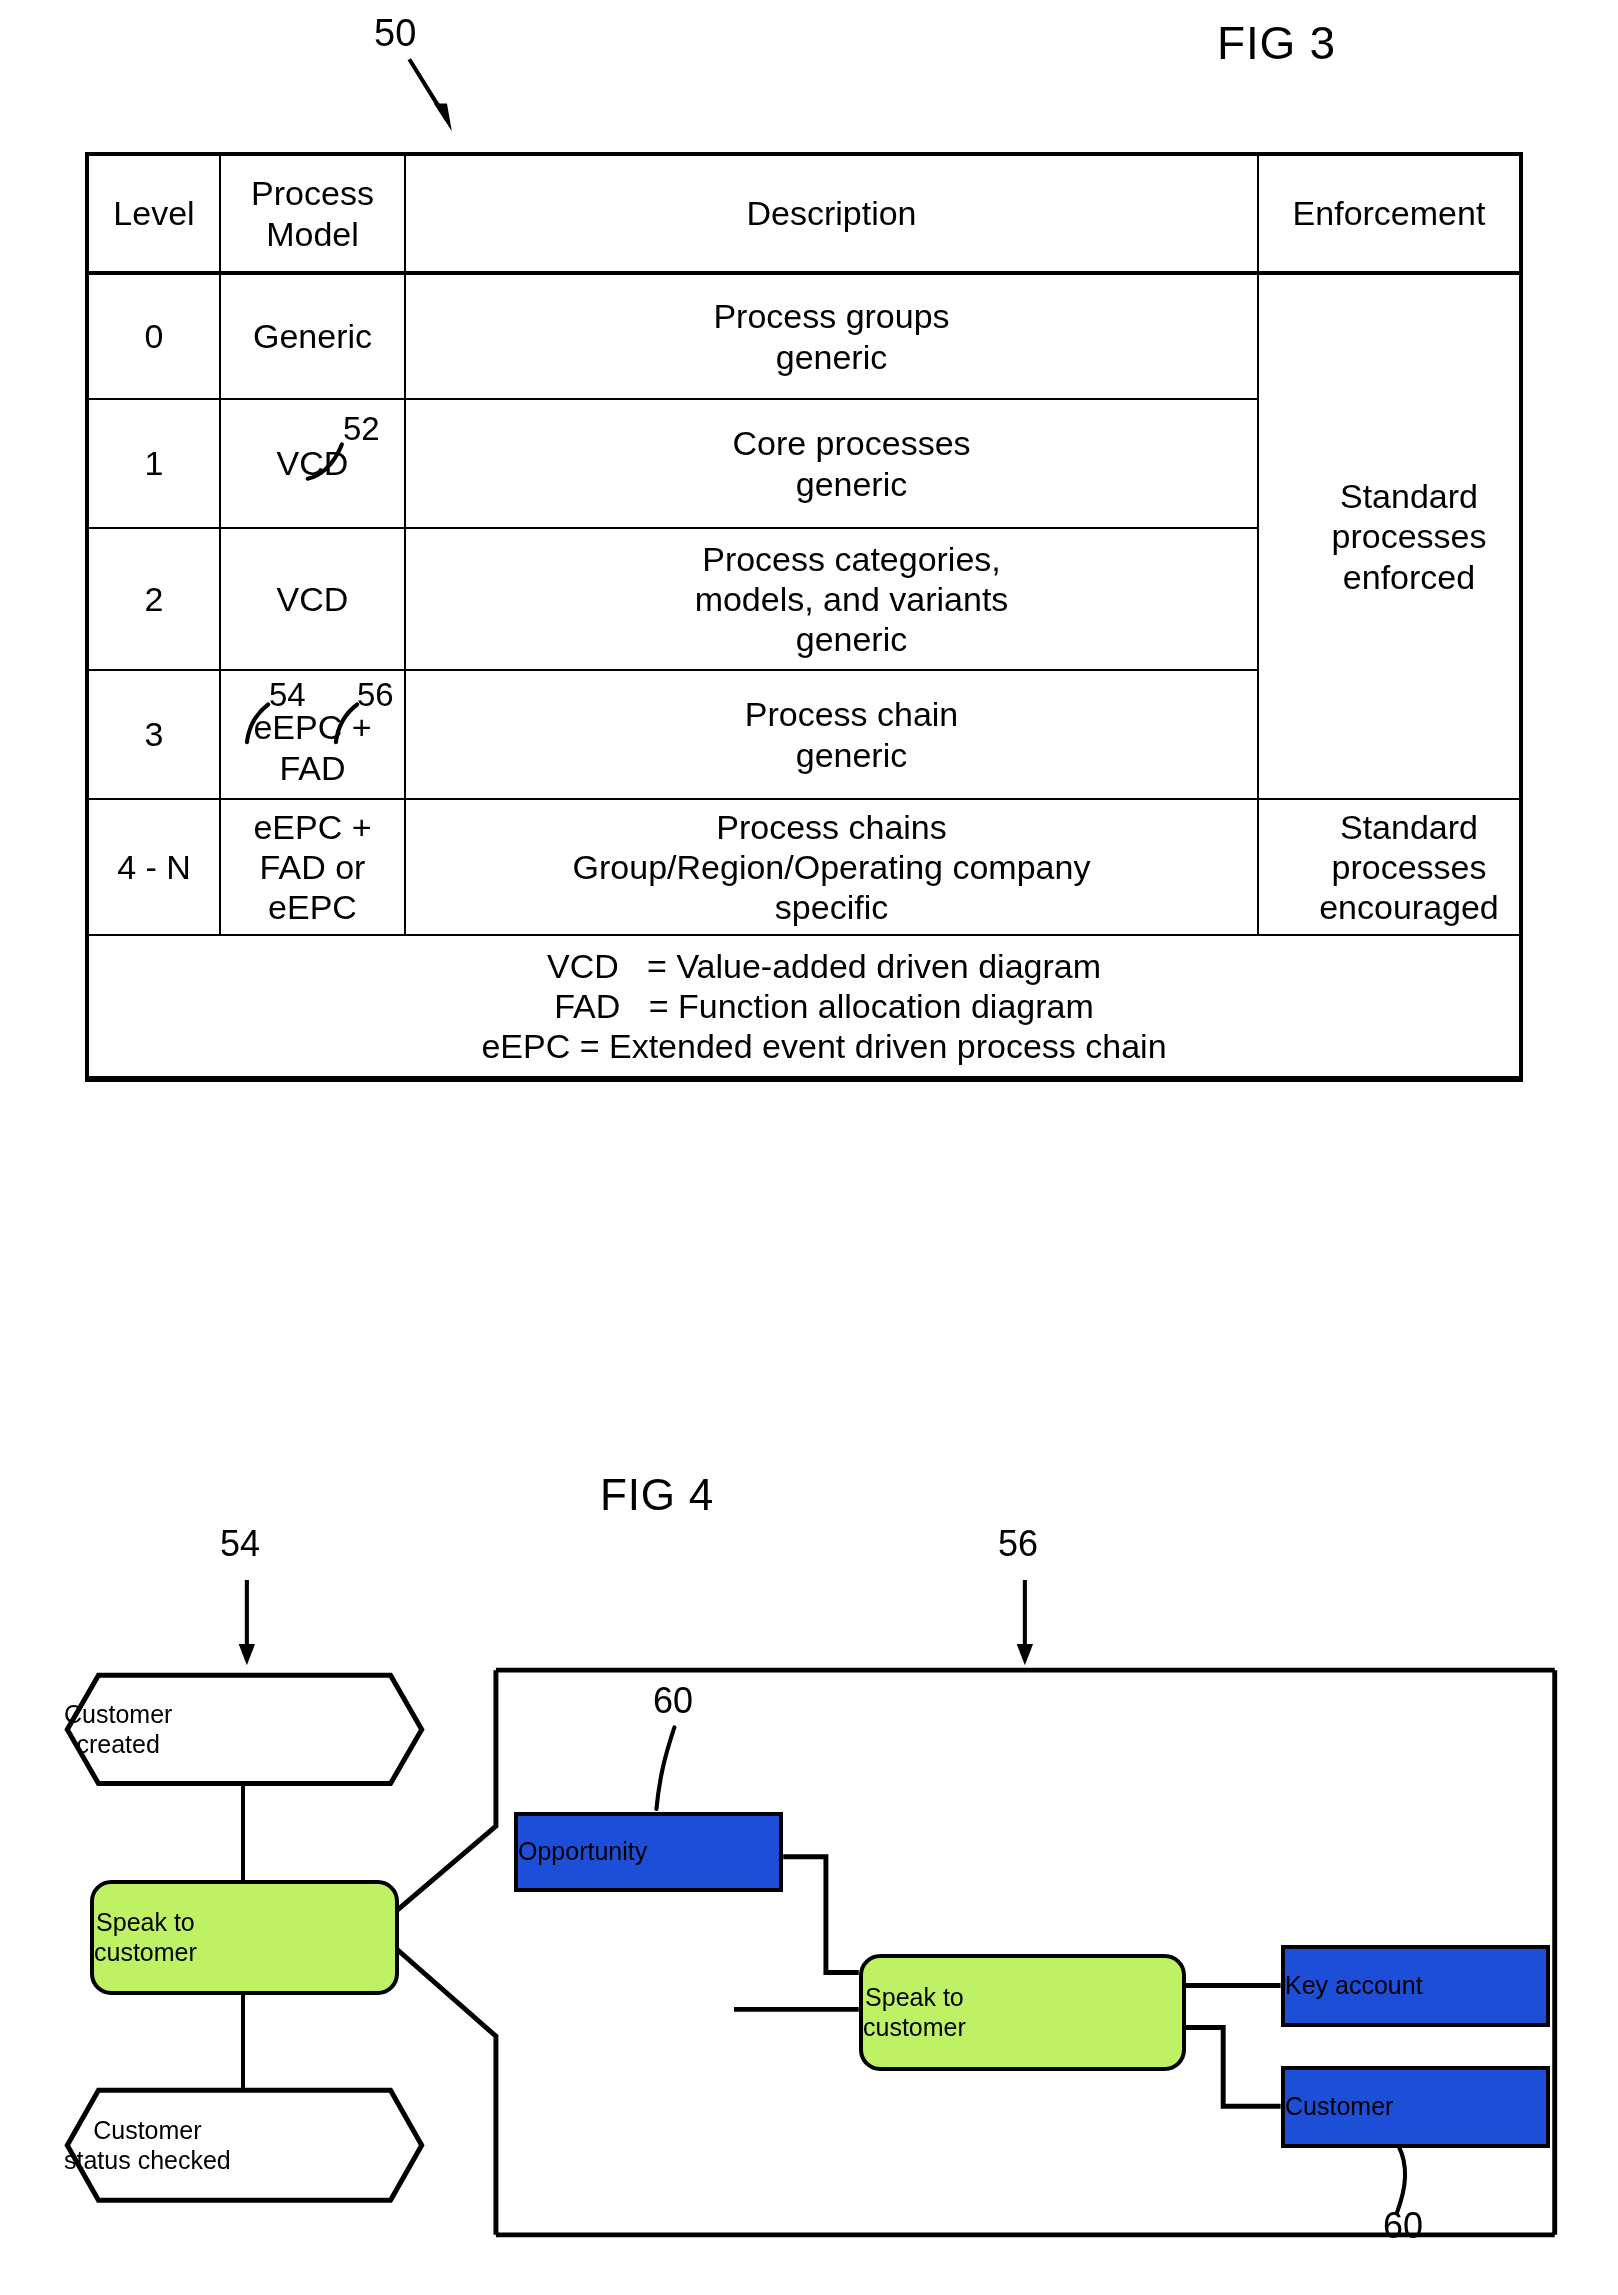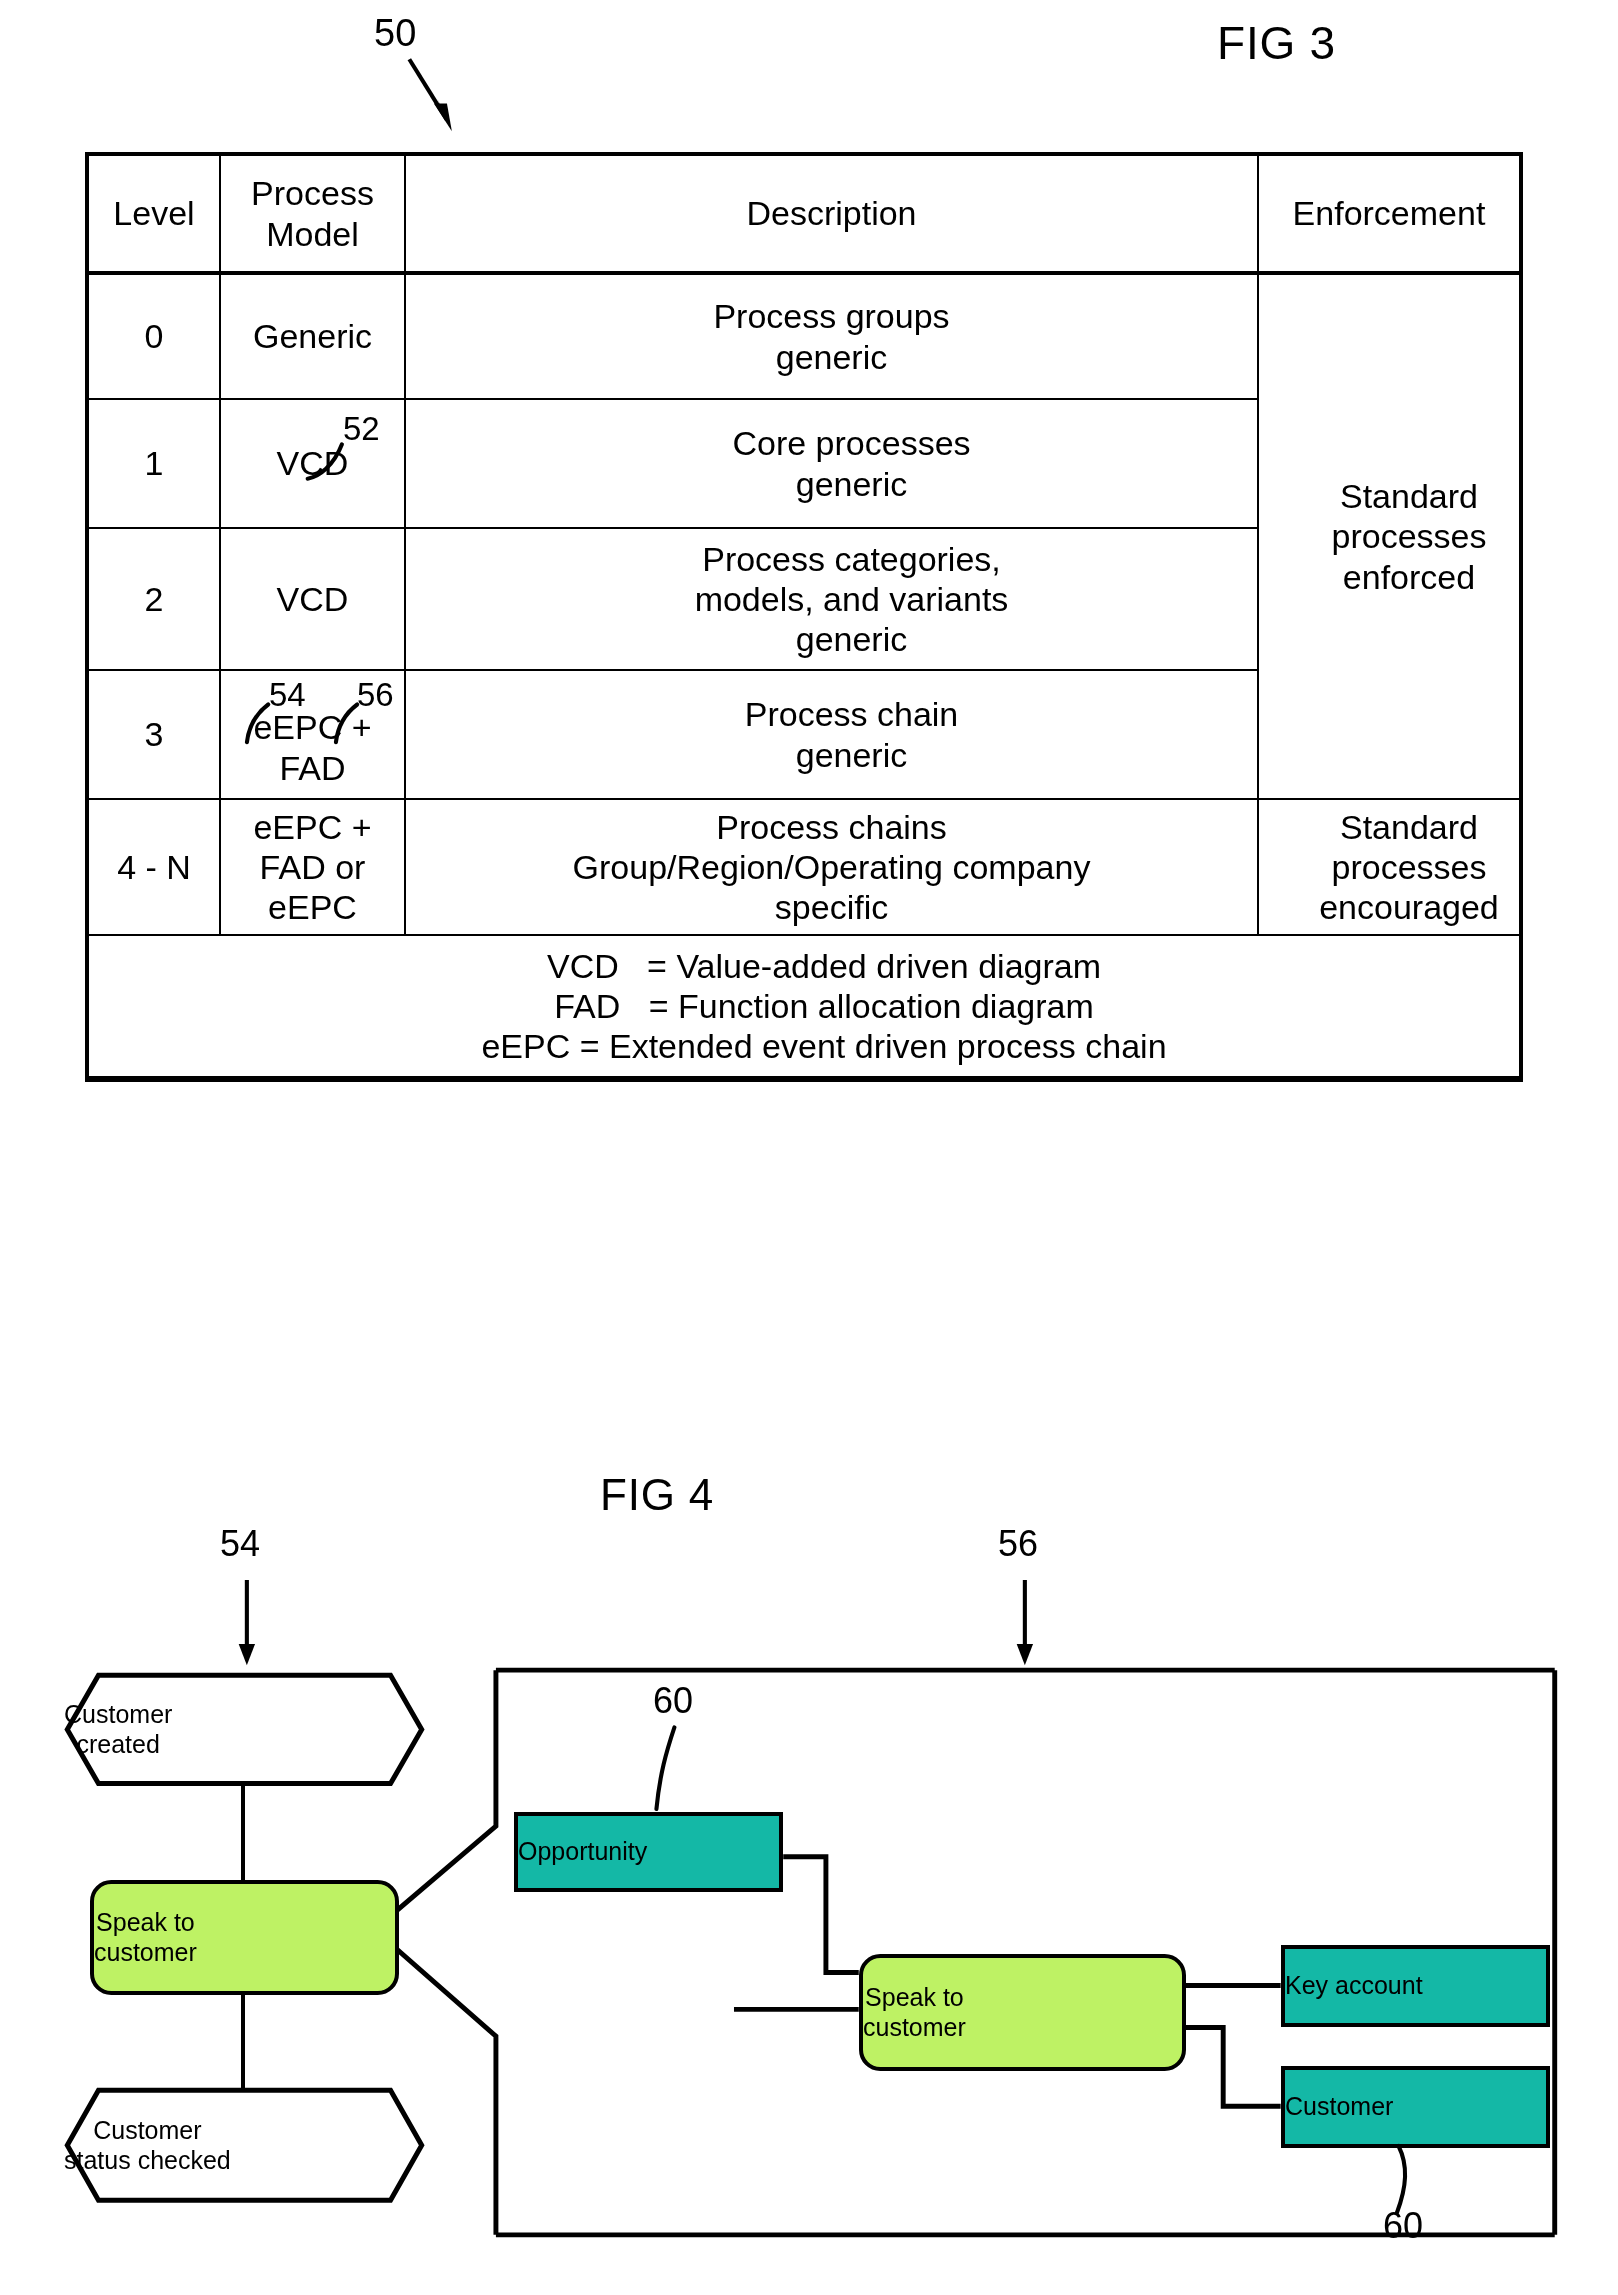--- a/index.html
+++ b/index.html
@@ -127,21 +127,21 @@
     position: absolute;
     border: 4.1px solid #000;
     border-radius: 21.3px;
     box-sizing: border-box;
     background: #bef264;
   }
   .rect-box {
     position: absolute;
     border: 4.1px solid #000;
     box-sizing: border-box;
-    background: #14b8a6;
+    background: #1d4ed8;
   }
   .conn { position: absolute; background: #000; }
 
   #fad-outline { position: absolute; left: 491px; top: 1665px; overflow: visible; }
   #fig4-wires  { position: absolute; left: 0; top: 0; overflow: visible; }
 </style>
 </head>
 <body>
 
 <div class="page">

